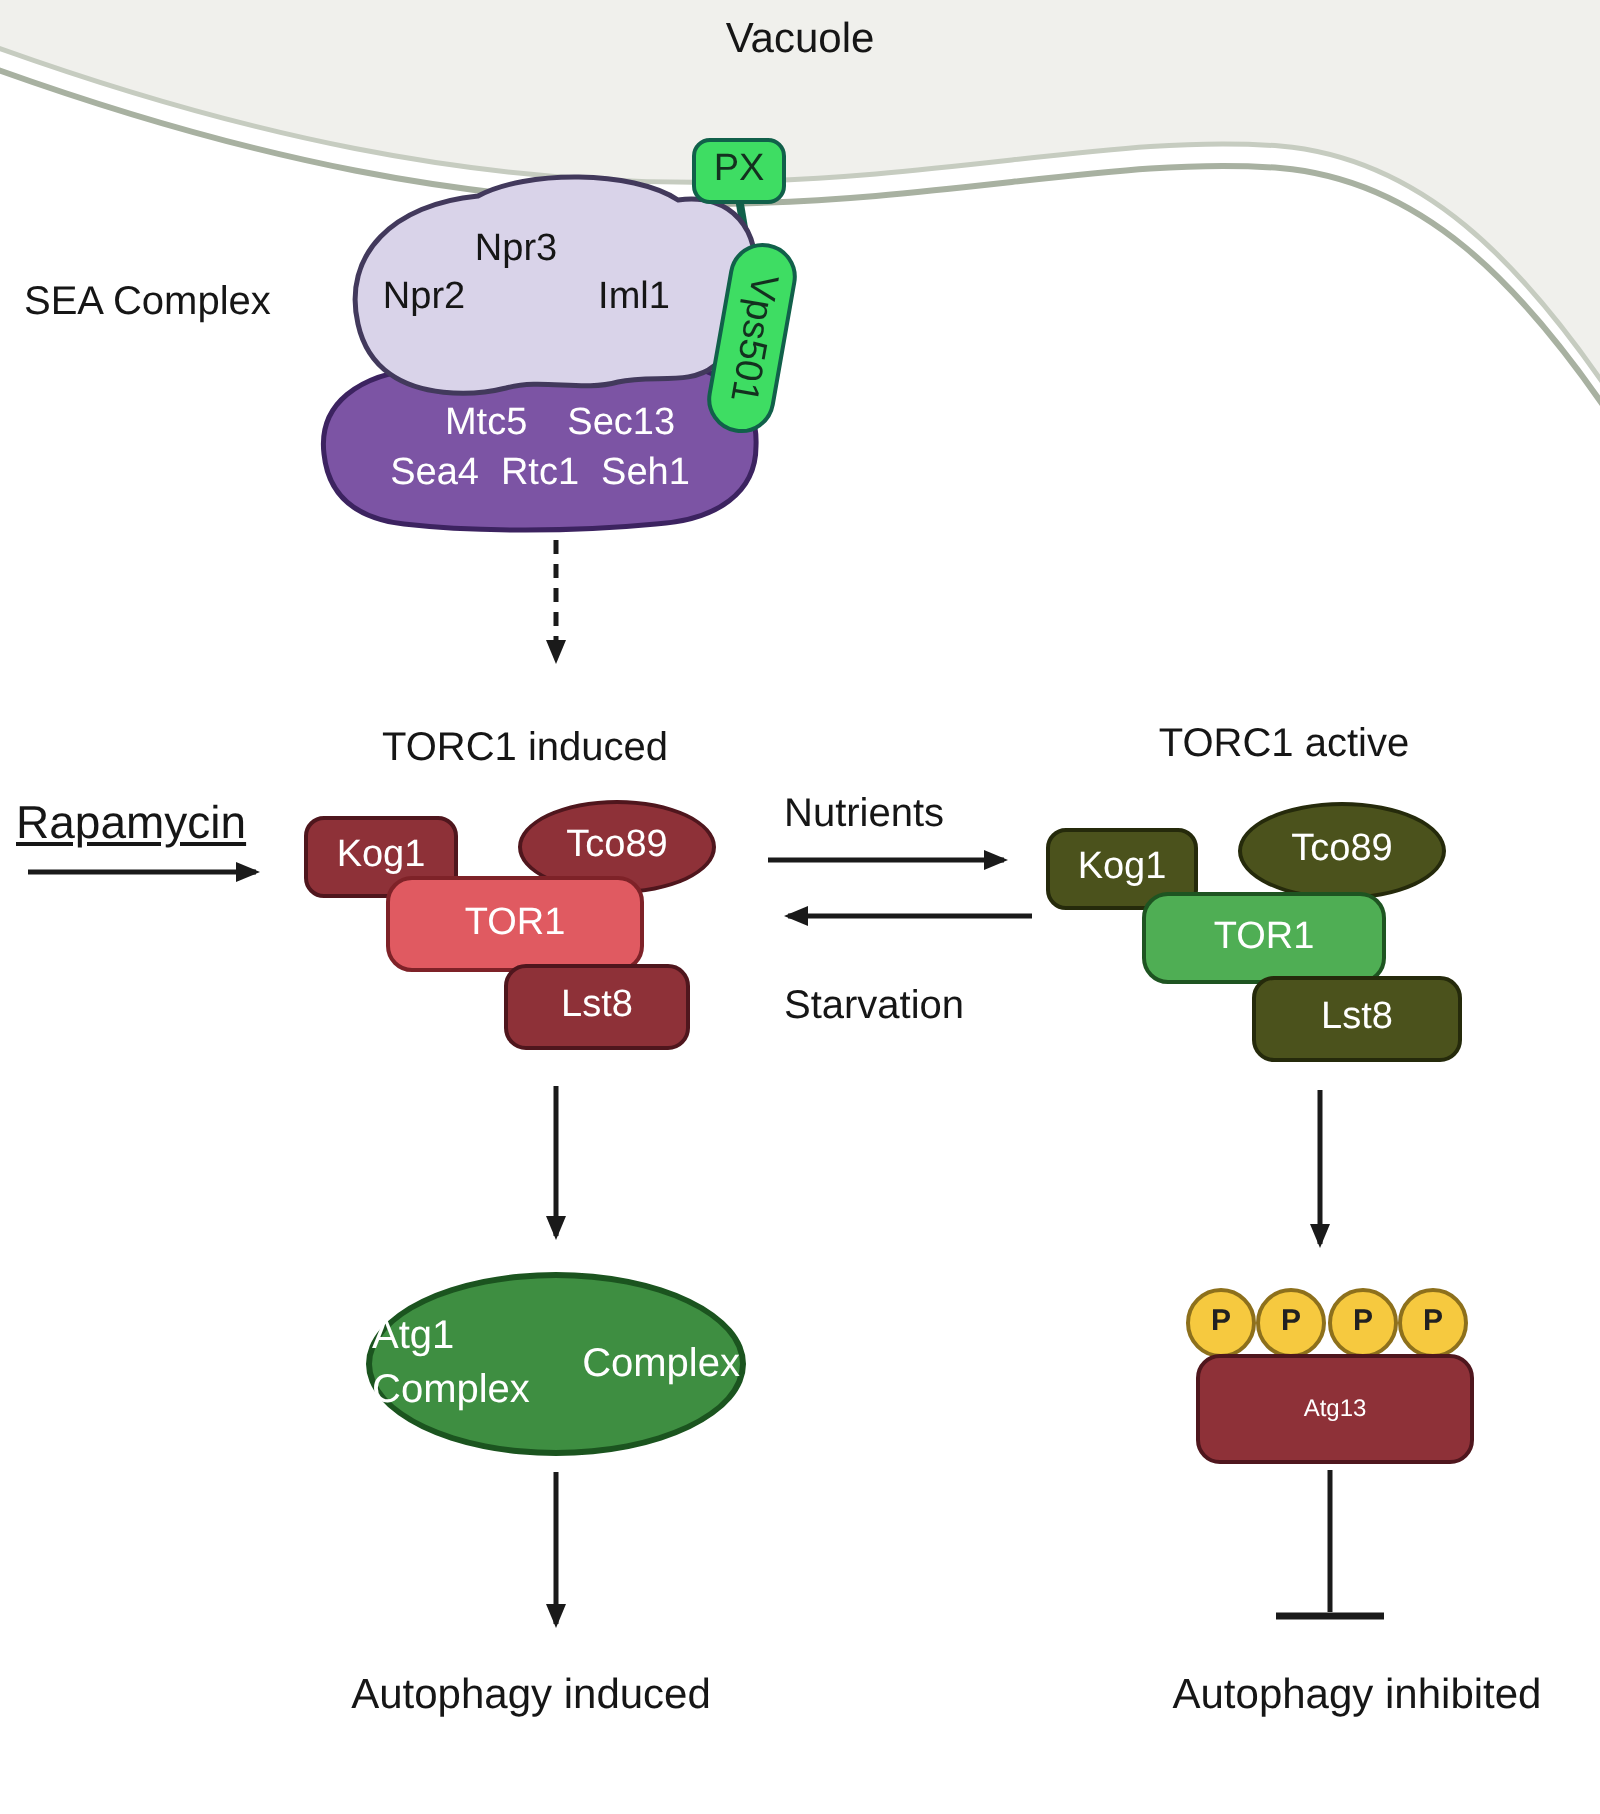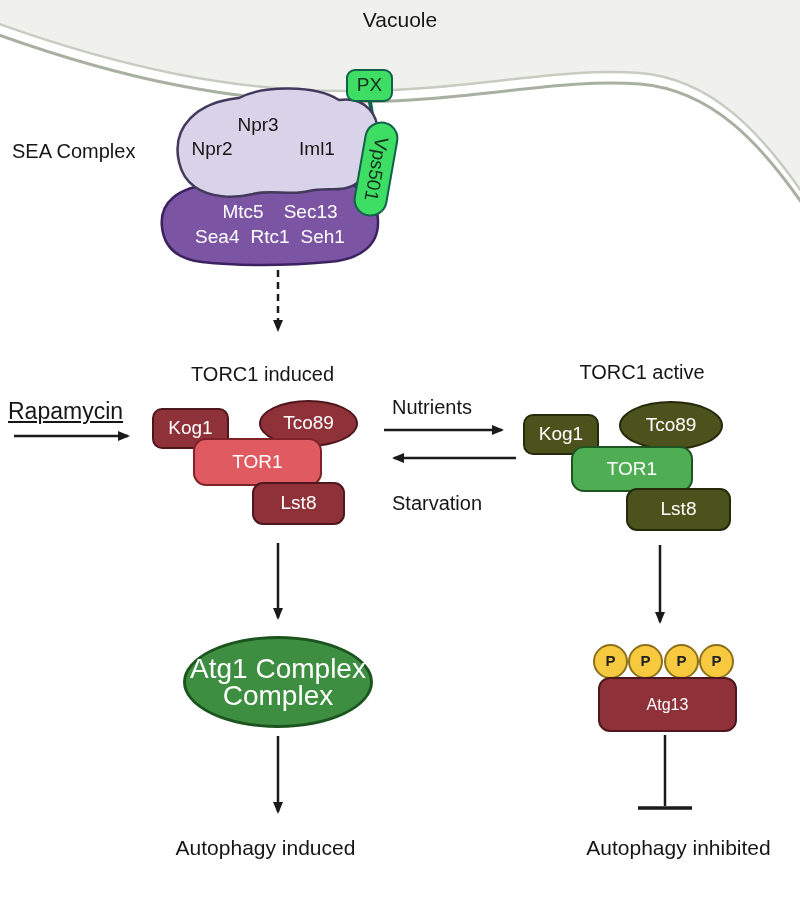--- a/index.html
+++ b/index.html
@@ -14,21 +14,21 @@
   }
   .maroon     { background:#8e3138; border:2.5px solid #4f161d; border-radius:10px; }
   .salmon     { background:#e05a61; border:2.5px solid #7e2228; border-radius:13px; }
   .olive      { background:#4b521c; border:2.5px solid #252a0b; border-radius:10px; }
   .greenmid   { background:#4fae54; border:2.5px solid #1e5421; border-radius:13px; }
   .brightgreen{ background:#3edd63; border:2.5px solid #11604a; color:#14301f; }
   .ellipse    { border-radius:50% !important; }
   .px-box     { border-radius:9px; }
   .vps501     { border-radius:17px; transform:rotate(100deg); }
   .atg1       { background:#3e8e41; border:3px solid #1b541f; border-radius:50%;
-                flex-direction:column; font-size:28px; line-height:27px; }
+                flex-direction:row; font-size:20px; line-height:27px; }
   .pcircle    { background:#f6c93f; border:2.5px solid #8d701c; border-radius:50%;
                 color:#212121; font-size:15px; font-weight:bold; }
   .subrow { display:flex; justify-content:center; color:#ffffff; font-size:19px; }
   .subrow span { display:inline-block; }
 </style>
 </head>
 <body>
 
 <div id="canvas">
 
@@ -110,18 +110,18 @@
 
   <div class="node atg1" style="left:183px; top:636px; width:190px; height:92px;">
     <span>Atg1 Complex</span>
     <span>Complex</span>
   </div>
 
   <div class="node pcircle" style="left:593px; top:644px; width:35px; height:35px;">P</div>
   <div class="node pcircle" style="left:628px; top:644px; width:35px; height:35px;">P</div>
   <div class="node pcircle" style="left:664px; top:644px; width:35px; height:35px;">P</div>
   <div class="node pcircle" style="left:699px; top:644px; width:35px; height:35px;">P</div>
-  <div class="node maroon" style="left:598px; top:677px; width:139px; height:55px; border-radius:12px; font-size:16px;">Atg13</div>
+  <div class="node maroon" style="left:598px; top:677px; width:139px; height:55px; border-radius:12px; font-size:12px;">Atg13</div>
 
   <div class="lbl ctr" style="left:556px; top:836px; width:245px; font-size:21px;">Autophagy inhibited</div>
   <div class="lbl ctr" style="left:148px; top:836px; width:235px; font-size:21px;">Autophagy induced</div>
 
 </div>
 
 </body></html>

